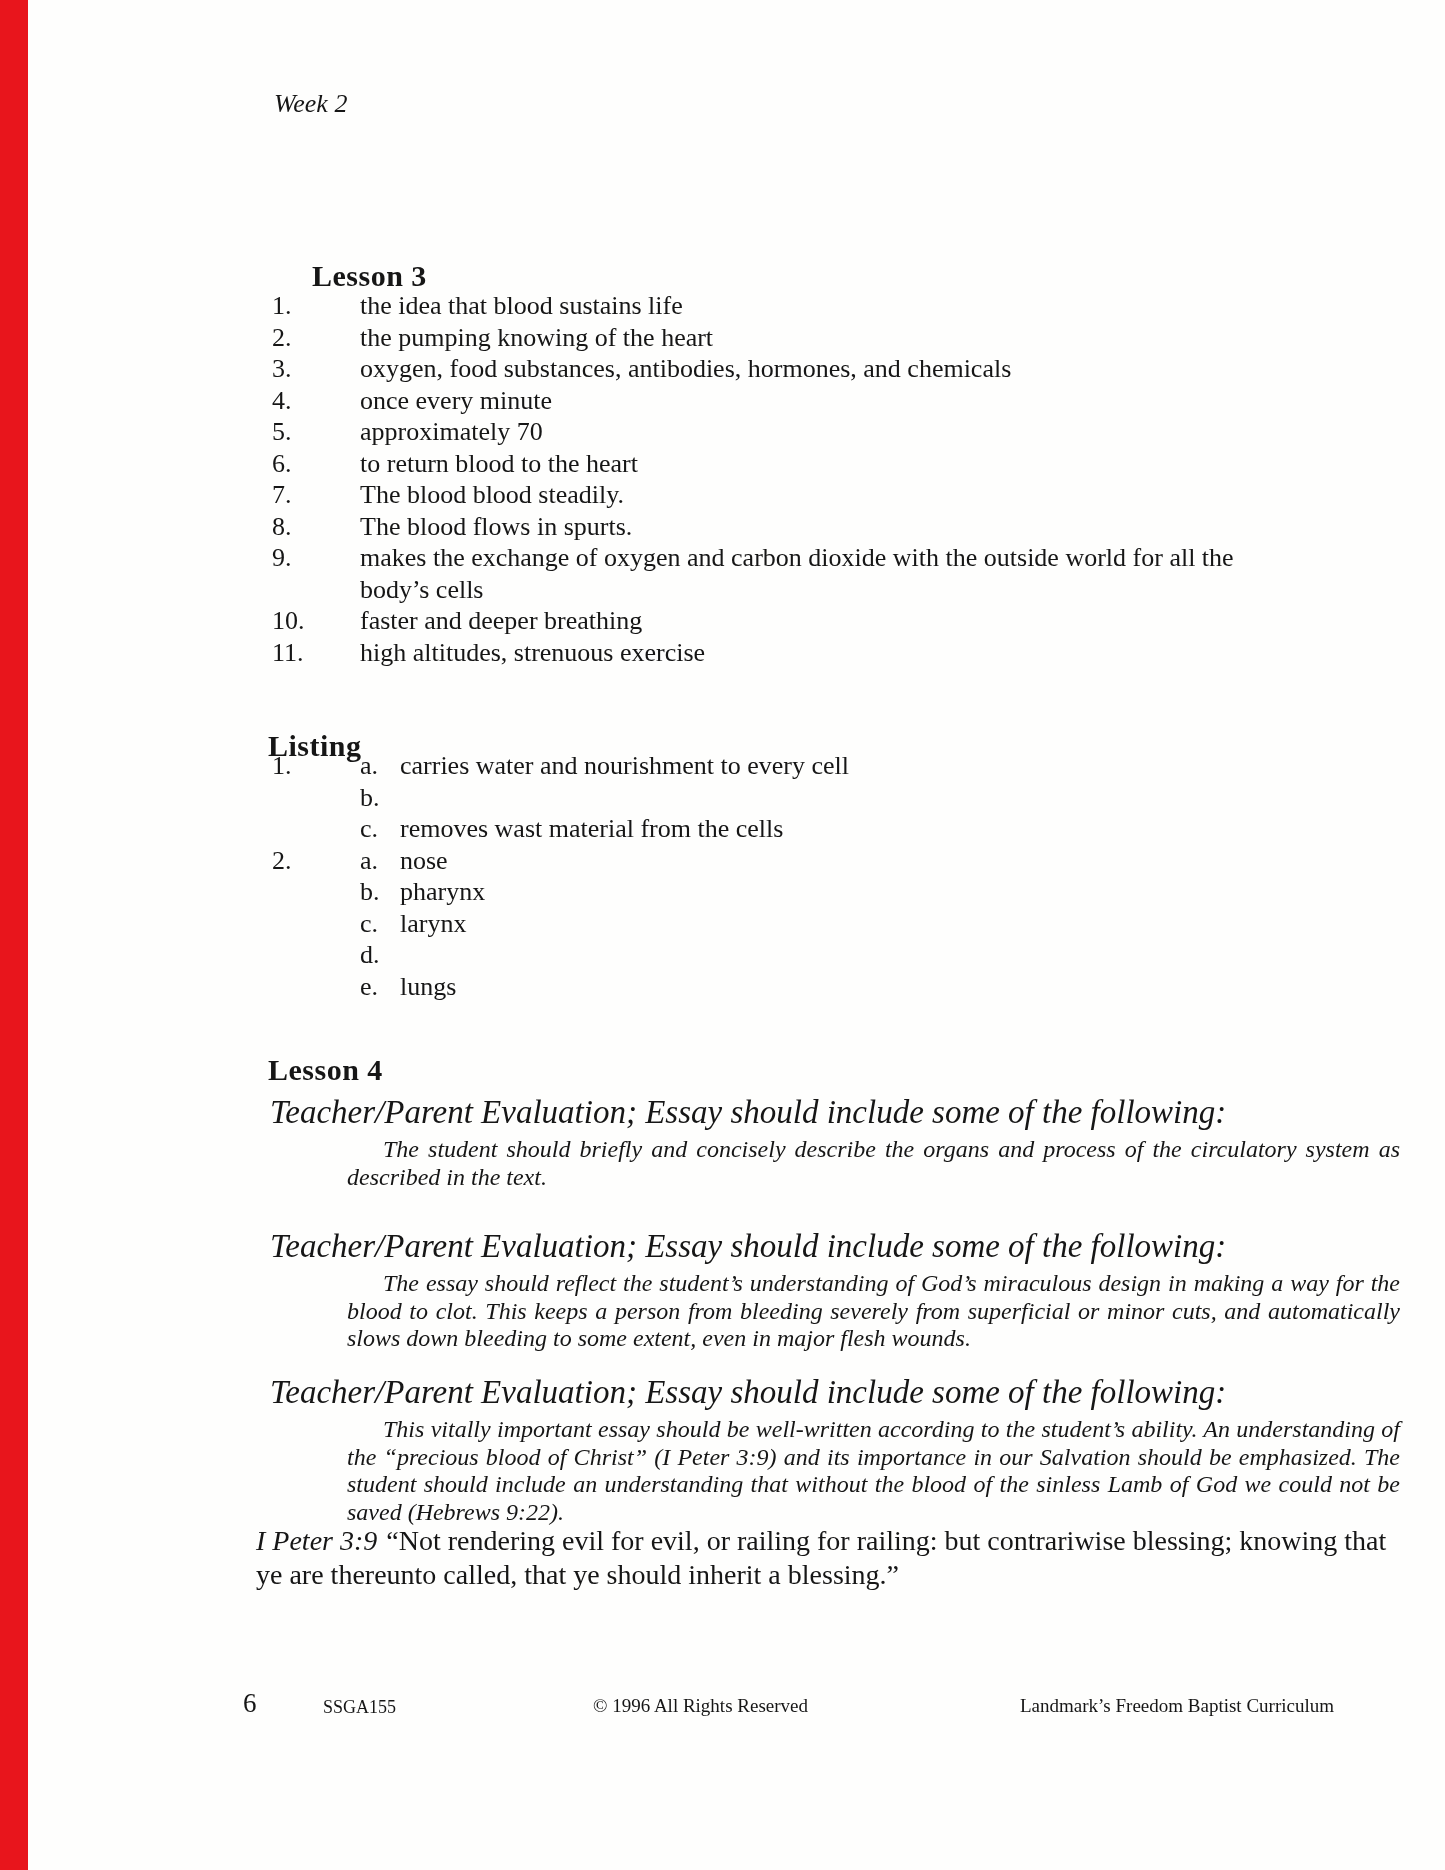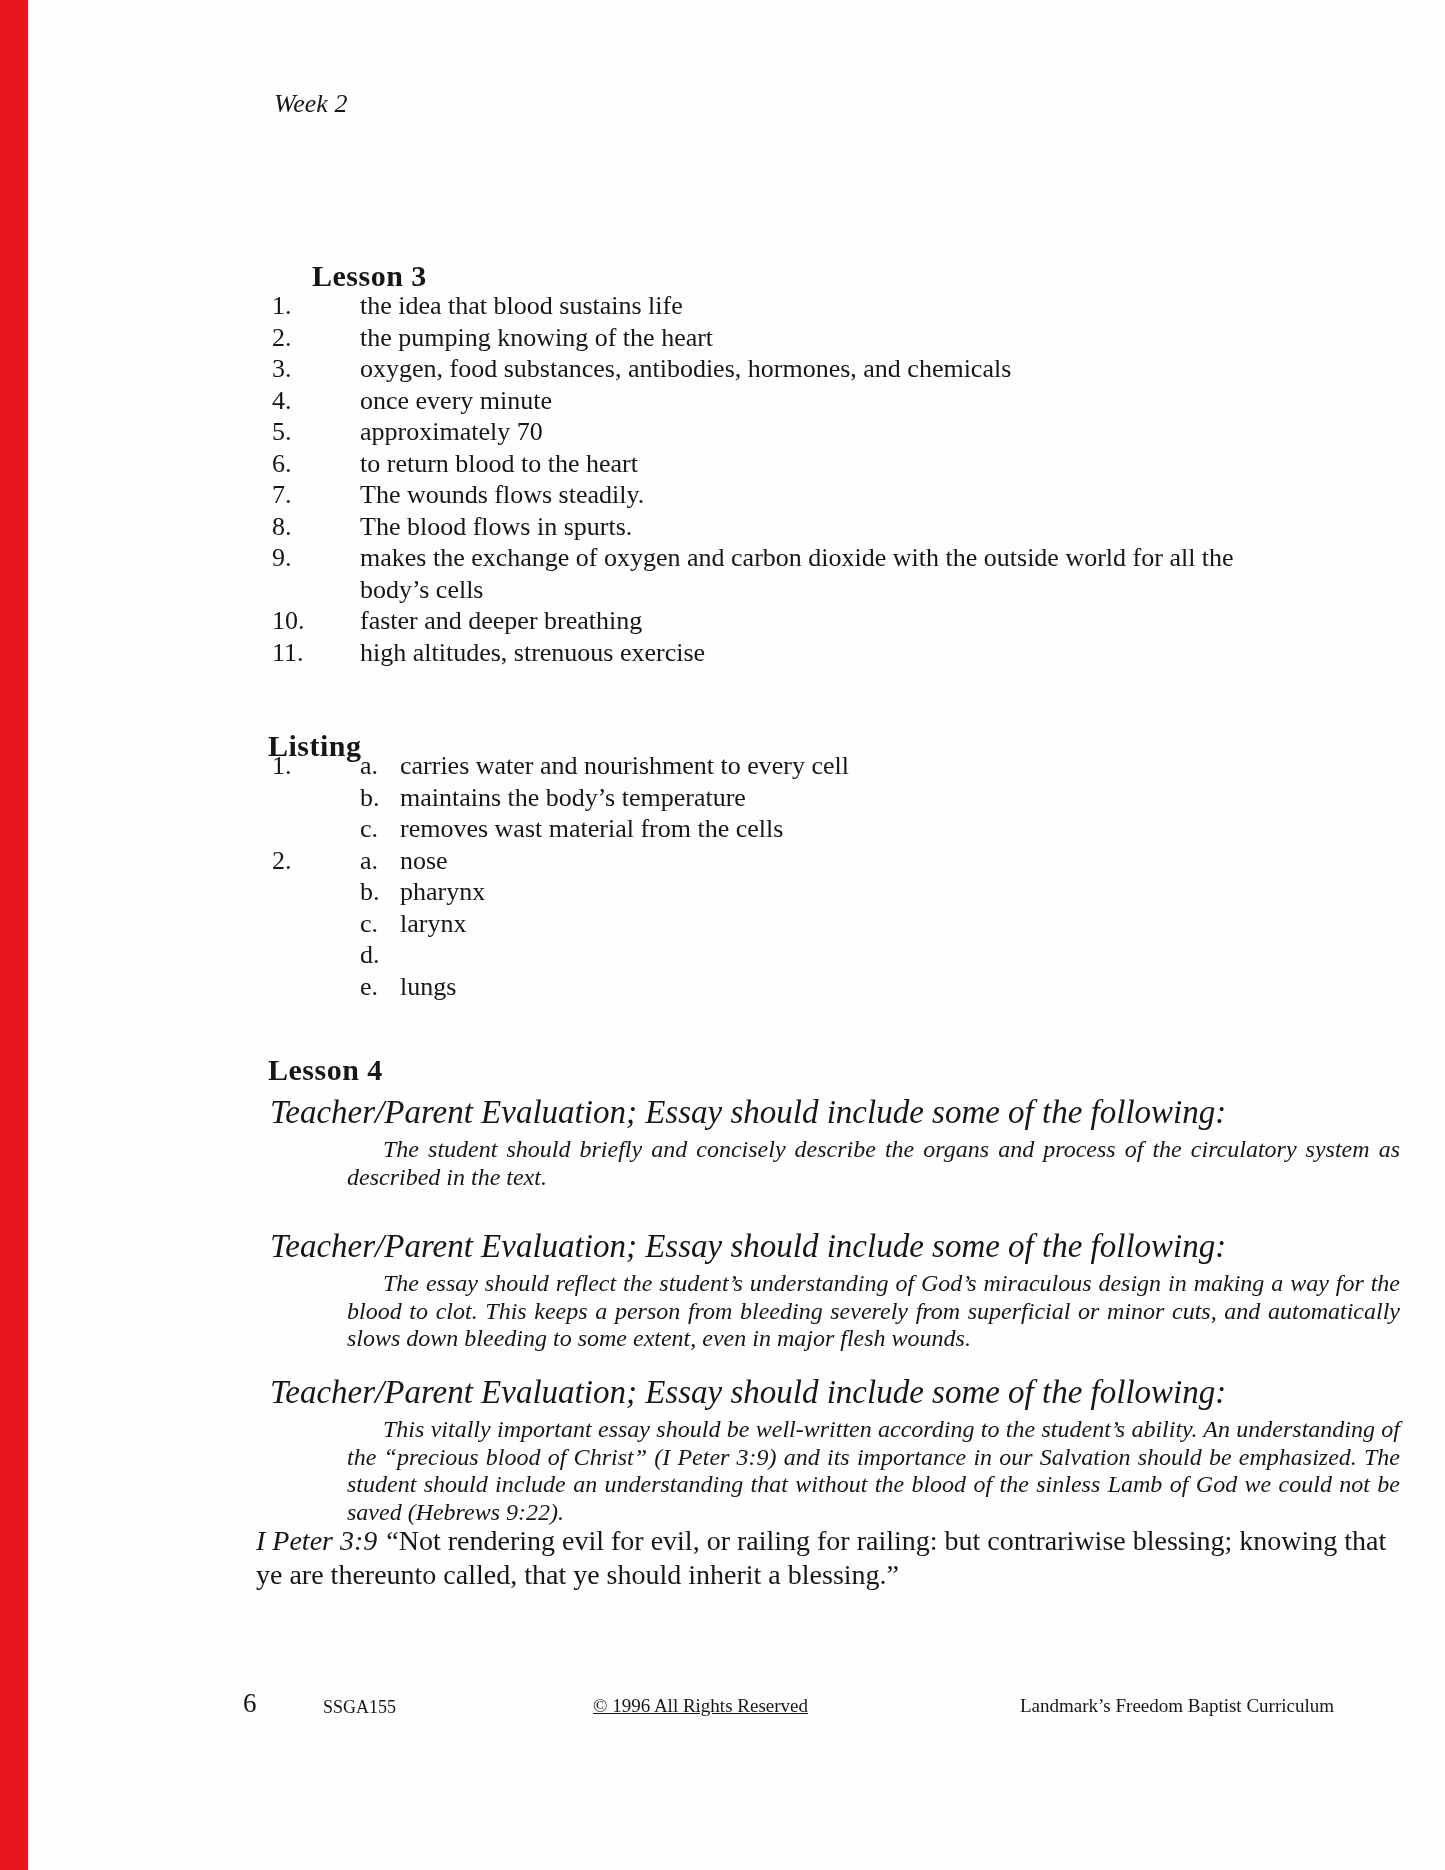--- a/index.html
+++ b/index.html
@@ -50,21 +50,21 @@
     text-align:justify;text-indent:36px;
   }
   .scripture{
     position:absolute;left:256px;top:1524px;width:1160px;
     margin:0;font-size:28px;line-height:34px;
   }
   .scripture .ref{font-style:italic;margin-right:9px;}
   .footer-item{position:absolute;white-space:nowrap;}
   #f-page{left:243px;top:1688px;font-size:27px;}
   #f-code{left:323px;top:1697px;font-size:18px;}
-  #f-copy{left:593px;top:1695px;font-size:19px;text-decoration:underline;}
+  #f-copy{left:593px;top:1695px;font-size:19px;}
   #f-pub{left:1020px;top:1695px;font-size:19px;}
 </style>
 </head>
 <body>
 
 <div class="page" style="background: rgb(254, 254, 253); color: rgb(22, 22, 22);">
   <div class="edge-stripe" style="background: rgb(232, 21, 28);"></div>
 
   <div class="week">Week 2</div>
 
@@ -90,21 +90,21 @@
     <div class="nrow">
         <span class="num">5.</span>
         <span class="txt">approximately 70</span>
       </div>
     <div class="nrow">
         <span class="num">6.</span>
         <span class="txt">to return blood to the heart</span>
       </div>
     <div class="nrow">
         <span class="num">7.</span>
-        <span class="txt">The wounds flows steadily.</span>
+        <span class="txt">The blood blood steadily.</span>
       </div>
     <div class="nrow">
         <span class="num">8.</span>
         <span class="txt">The blood flows in spurts.</span>
       </div>
     <div class="nrow">
         <span class="num">9.</span>
         <span class="txt">makes the exchange of oxygen and carbon dioxide with the outside world for all the body’s cells</span>
       </div>
     <div class="nrow">
@@ -121,21 +121,20 @@
 
   <div class="numlist" id="listing-list">
     <div class="lrow">
         <span class="num">1.</span>
         <span class="letter">a.</span>
         <span class="txt">carries water and nourishment to every cell</span>
       </div>
     <div class="lrow">
         <span class="num"></span>
         <span class="letter">b.</span>
-        <span class="txt">maintains the body’s temperature</span>
       </div>
     <div class="lrow">
         <span class="num"></span>
         <span class="letter">c.</span>
         <span class="txt">removes wast material from the cells</span>
       </div>
     <div class="lrow">
         <span class="num">2.</span>
         <span class="letter">a.</span>
         <span class="txt">nose</span>

